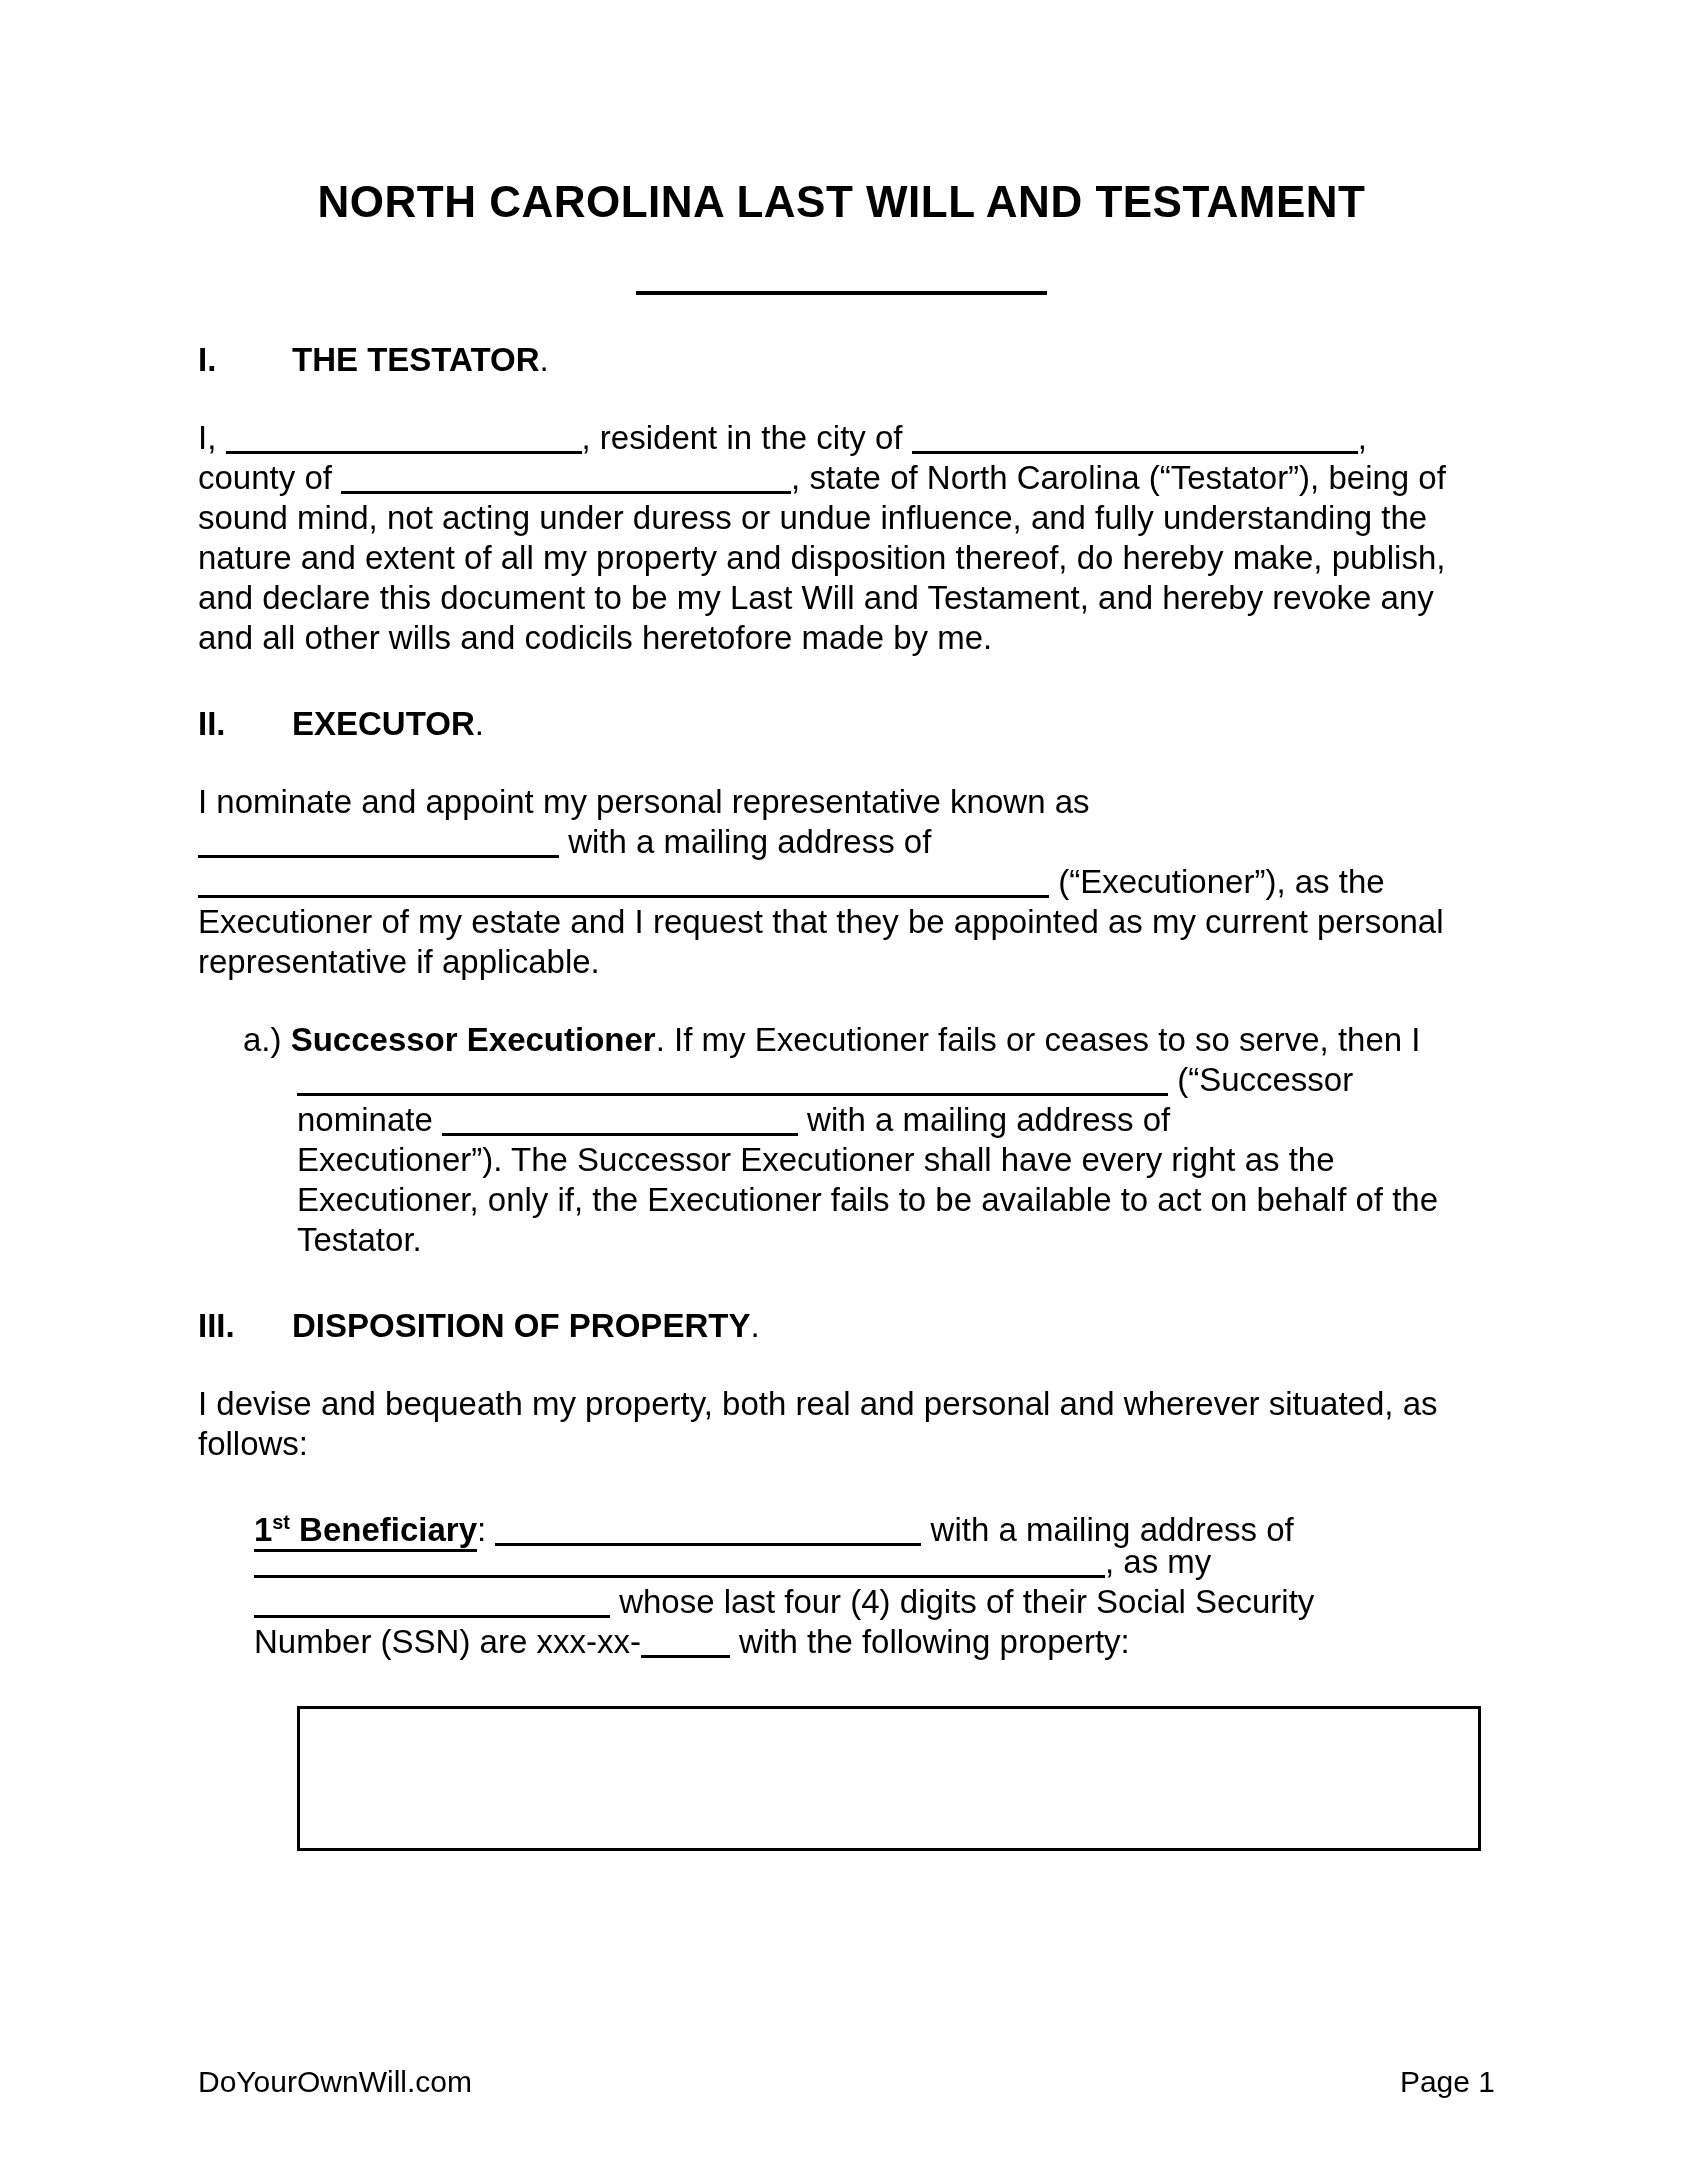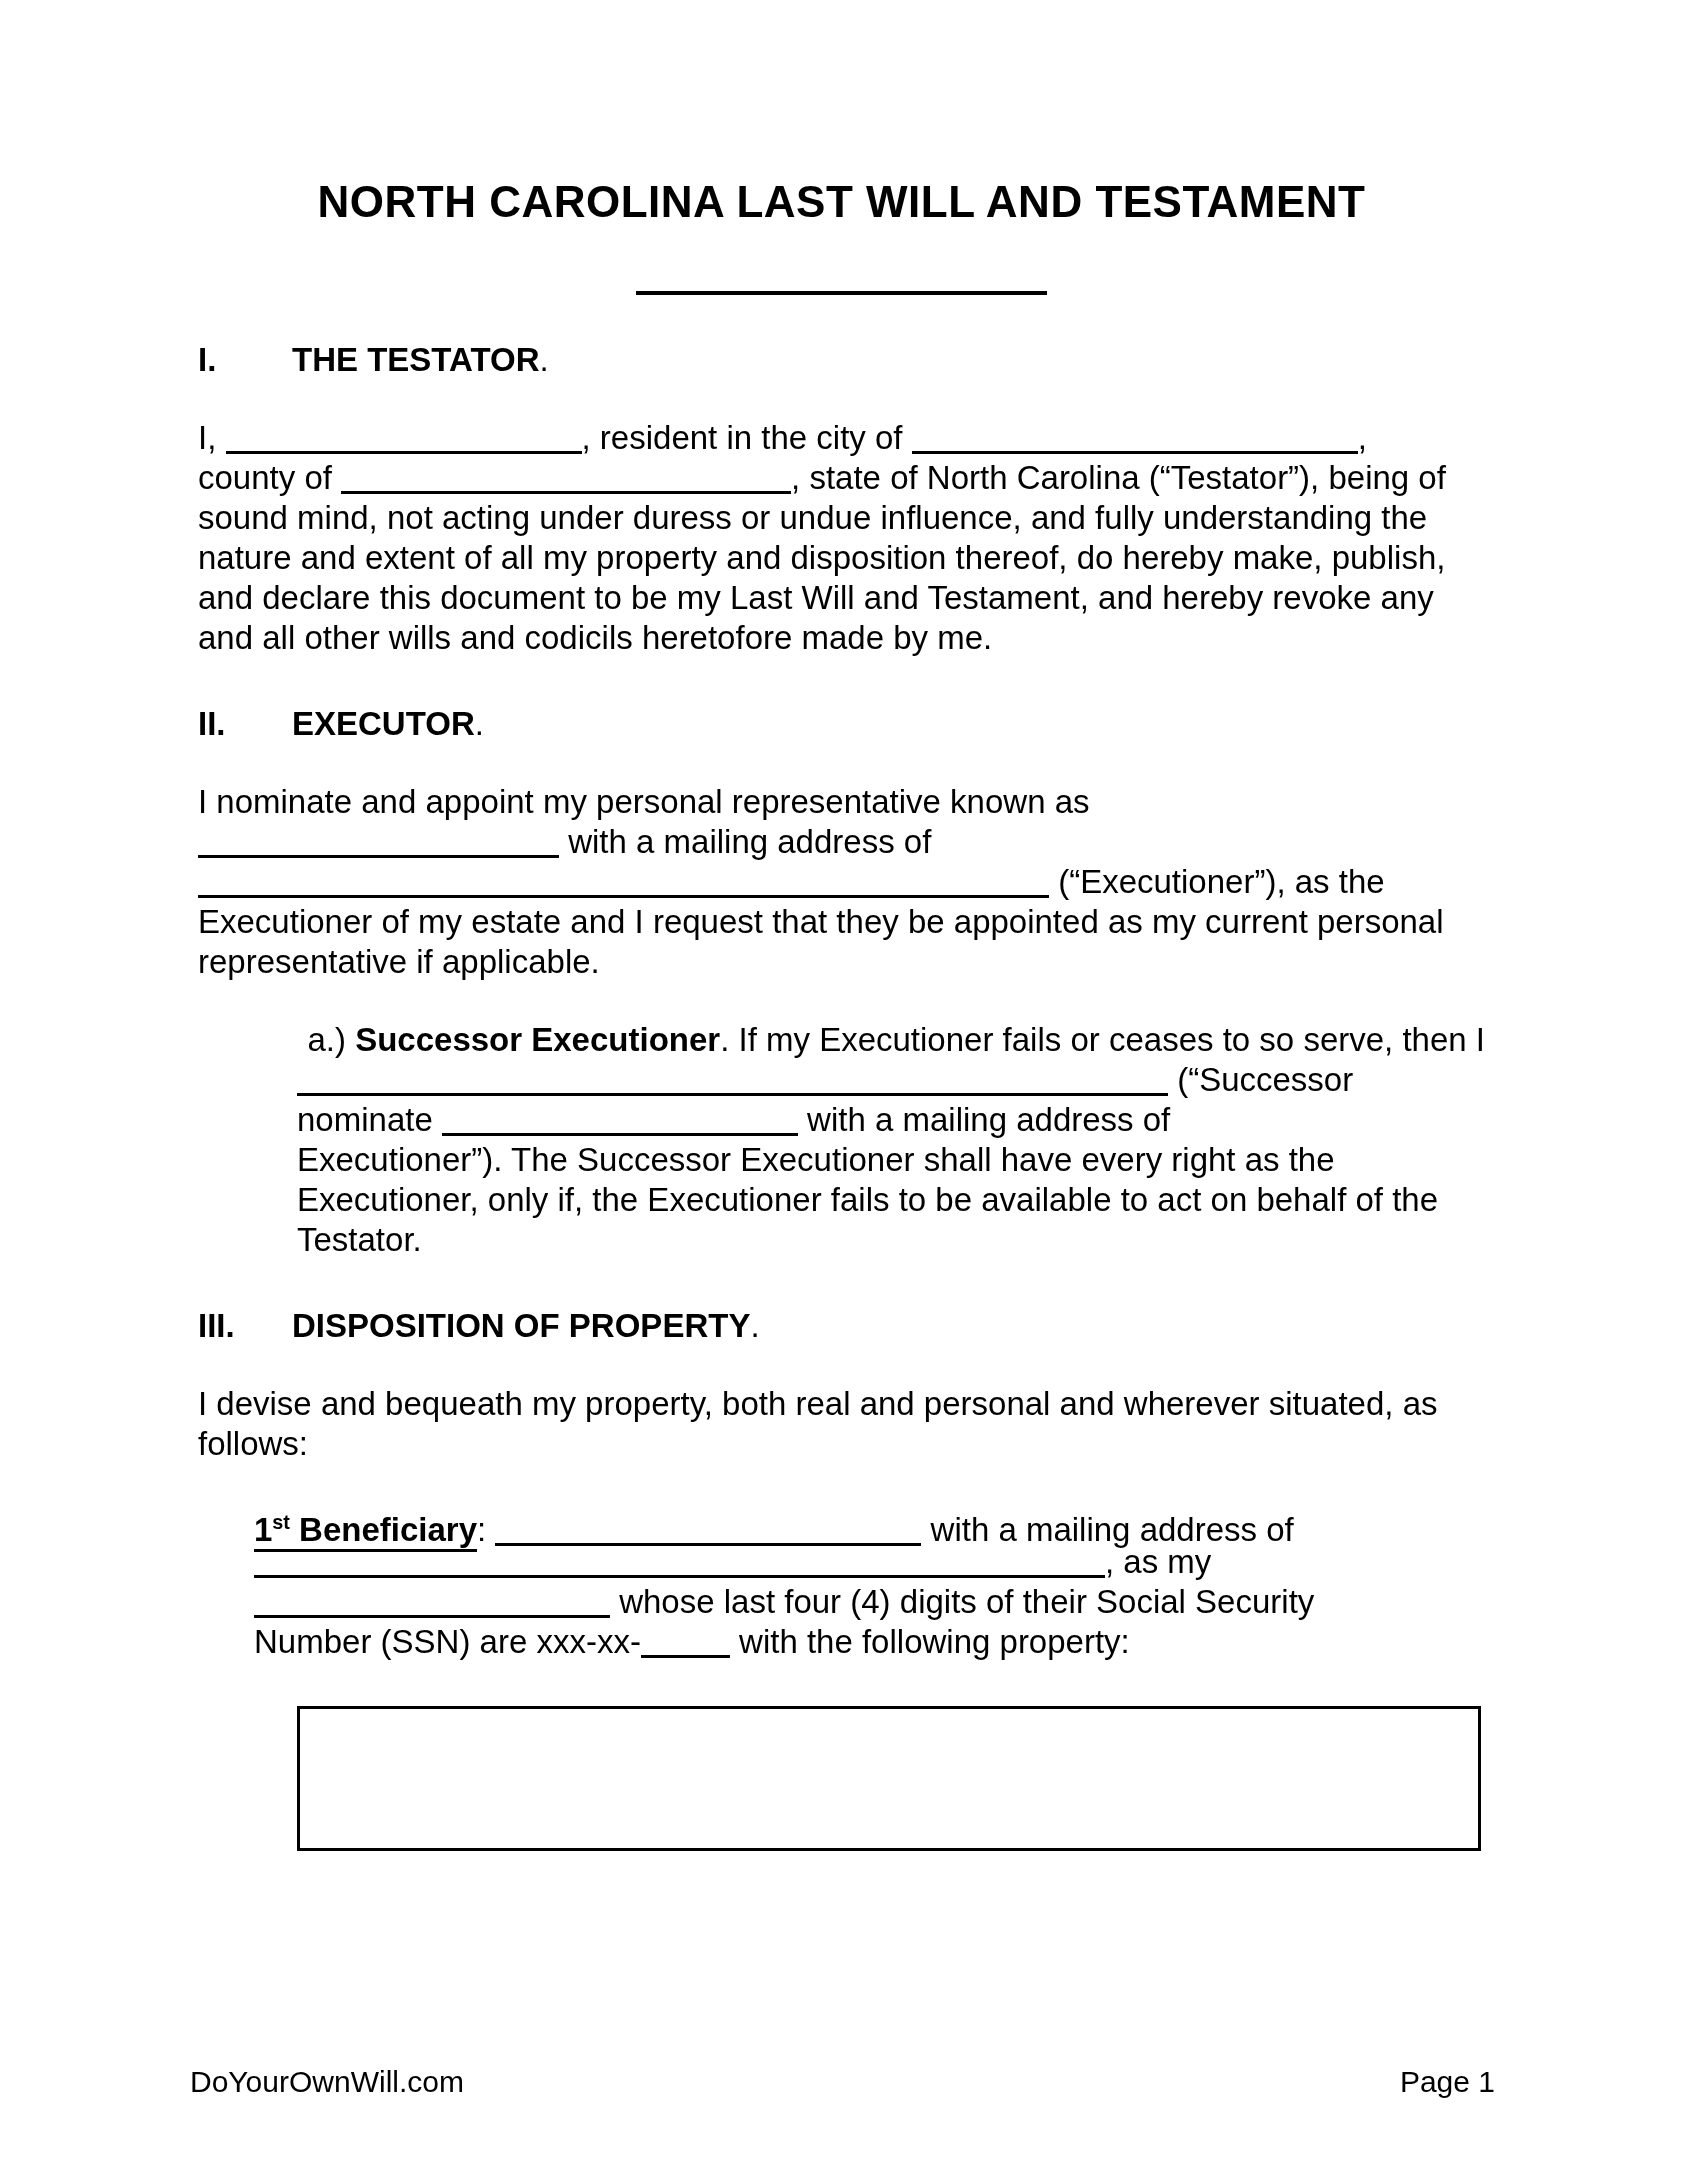--- a/index.html
+++ b/index.html
@@ -13,26 +13,26 @@
   .title-blank-row{text-align:center;margin-top:30px;height:34px;}
   .blank{display:inline-block;border-bottom:3px solid #000;height:30px;vertical-align:-5px;}
   .title-blank{width:411px;border-bottom-width:4px;}
   .heading{margin-top:46px;line-height:40px;font-weight:bold;}
   .heading .num{display:inline-block;width:94px;}
   .heading .dot{font-weight:normal;}
   .para{margin-top:38px;line-height:40px;}
   .line{height:40px;white-space:nowrap;}
   .b{font-weight:bold;}
   .sub{margin-left:99px;}
-  .sub .line:first-child{margin-left:-54px;text-align:right;}
+  .sub .line:first-child{margin-left:-54px;}
   .ben{margin-left:56px;}
   .bug{font-weight:bold;border-bottom:3px solid #000;padding-bottom:1px;}
   .sup{font-size:0.6em;vertical-align:super;}
   .property-box{margin:44px 0 0 99px;width:1178px;height:139px;border:3px solid #000;background:#fff;}
-  .footer{position:absolute;left:190px;right:188px;bottom:79px;font-size:30px;
+  .footer{position:absolute;left:198px;right:188px;bottom:79px;font-size:30px;
           display:flex;justify-content:space-between;align-items:flex-start;}
 </style>
 </head>
 <body>
 
 <div class="page">
   <div class="content">
 
     <div class="doc-title">
       <div>NORTH CAROLINA LAST WILL AND TESTAMENT</div>

